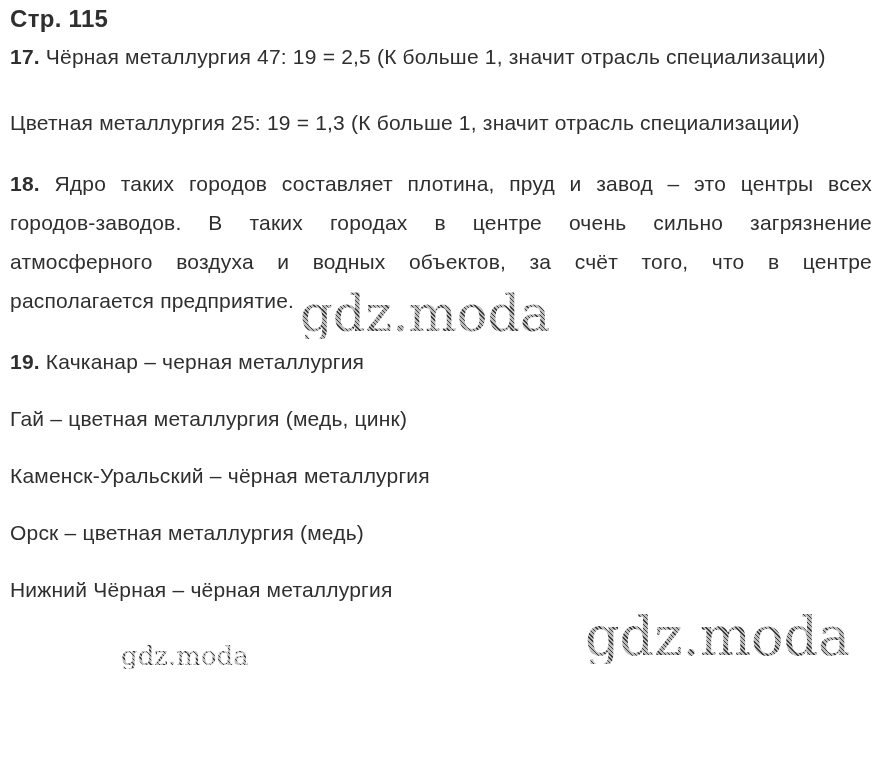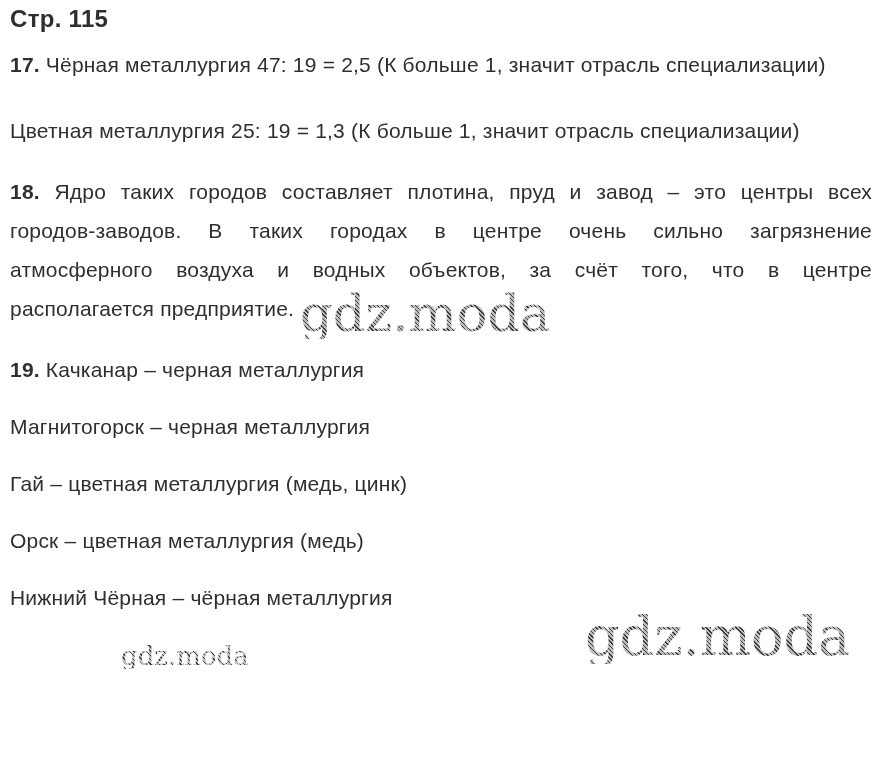--- a/index.html
+++ b/index.html
@@ -26,21 +26,21 @@
     margin: 0;
   }
   .line {
     font-size: 21px;
     line-height: 24px;
     letter-spacing: 0.2px;
     margin: 0;
     white-space: nowrap;
   }
   .num { font-weight: 700; }
-  .p17a { margin-top: 20px; }
+  .p17a { margin-top: 12px; }
   .p17b { margin-top: 42px; }
   .para18 { margin-top: 29px; }
   .para18 .pline {
     font-size: 21px;
     line-height: 39px;
     letter-spacing: 0.2px;
     width: 862px;
   }
   .pline.j {
     text-align: justify;
@@ -78,22 +78,22 @@
 
   <div class="para18">
     <div class="pline j"><span class="num">18.</span> <span>Ядро таких городов составляет плотина, пруд и завод – это центры всех</span></div>
     <div class="pline j">городов-заводов. В таких городах в центре очень сильно загрязнение</div>
     <div class="pline j">атмосферного воздуха и водных объектов, за счёт того, что в центре</div>
     <div class="pline">располагается предприятие.</div>
   </div>
 
   <p class="line p19first"><span class="num">19.</span> <span>Качканар – черная металлургия</span></p>
 
-  <p class="line list-item">Магнитогорск – черная металлургия</p>
   <p class="line list-item">Гай – цветная металлургия (медь, цинк)</p>
+  <p class="line list-item">Каменск-Уральский – чёрная металлургия</p>
   <p class="line list-item">Орск – цветная металлургия (медь)</p>
   <p class="line list-item">Нижний Чёрная – чёрная металлургия</p>
 
   <span class="wm wm-center">gdz.moda</span>
   <span class="wm wm-small">gdz.moda</span>
   <span class="wm wm-right">gdz.moda</span>
 
 </div>
 
 </body></html>

